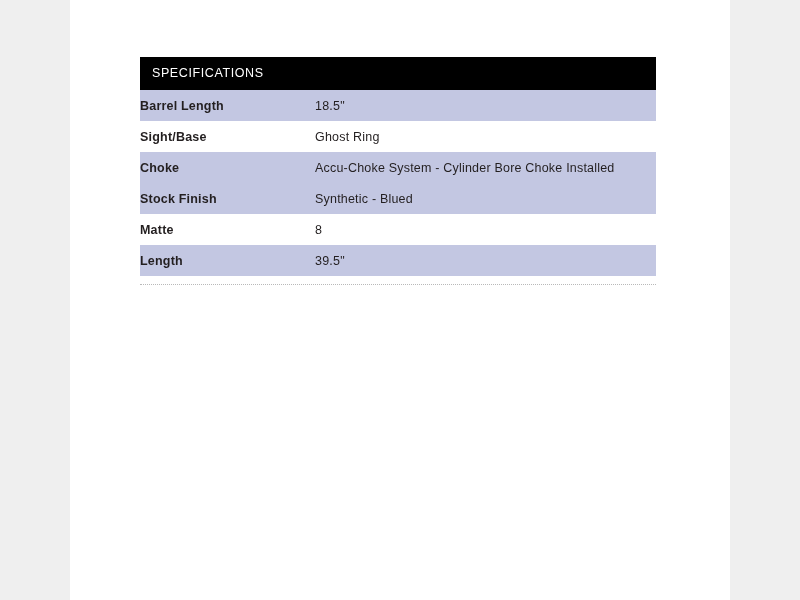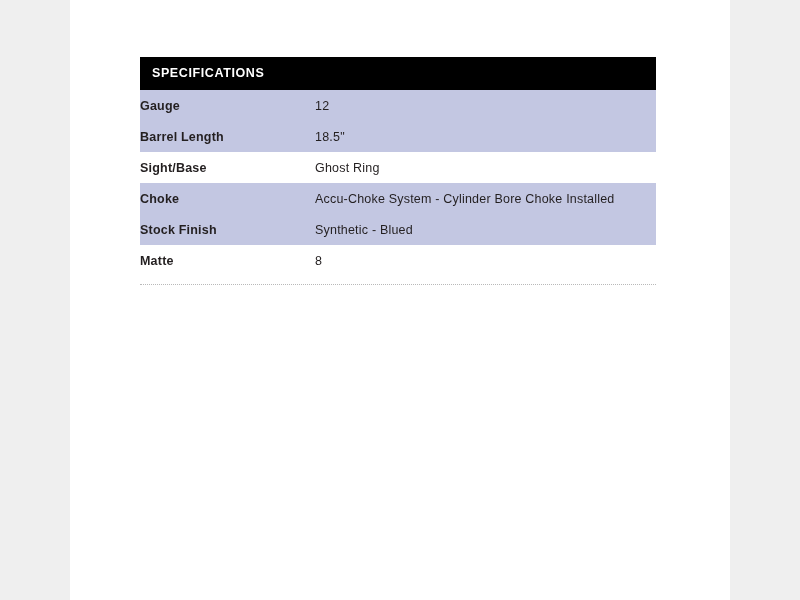--- a/index.html
+++ b/index.html
@@ -24,21 +24,21 @@
   .spec-wrap {
     position: absolute;
     left: 70px;
     top: 57px;
     width: 516px;
   }
   .spec-header {
     background: #000000;
     color: #ffffff;
     font-size: 12.5px;
-    font-weight: bold;
+    font-weight: normal;
     letter-spacing: 0.6px;
     padding: 9px 0 9px 12px;
     height: 15px;
     line-height: 15px;
     box-sizing: content-box;
   }
   table.spec-table {
     border-collapse: collapse;
     width: 100%;
     table-layout: fixed;
@@ -79,40 +79,40 @@
 </style>
 </head>
 <body>
 
 <div class="page">
   <div class="spec-wrap">
     <div class="spec-header">SPECIFICATIONS</div>
     <table class="spec-table">
       <tbody>
           <tr class="shaded">
-            <td class="label">Gauge</td>
-            <td class="value">12</td>
-          </tr>
-          <tr class="shaded">
             <td class="label">Barrel Length</td>
             <td class="value">18.5"</td>
           </tr>
           <tr class="plain">
             <td class="label">Sight/Base</td>
             <td class="value">Ghost Ring</td>
           </tr>
           <tr class="shaded">
             <td class="label">Choke</td>
             <td class="value">Accu-Choke System - Cylinder Bore Choke Installed</td>
           </tr>
           <tr class="shaded">
             <td class="label">Stock Finish</td>
             <td class="value">Synthetic - Blued</td>
           </tr>
           <tr class="plain">
             <td class="label">Matte</td>
             <td class="value">8</td>
           </tr>
+          <tr class="shaded">
+            <td class="label">Length</td>
+            <td class="value">39.5"</td>
+          </tr>
         </tbody>
     </table>
     <div class="spec-footer"></div>
   </div>
 </div>
 
 </body></html>

